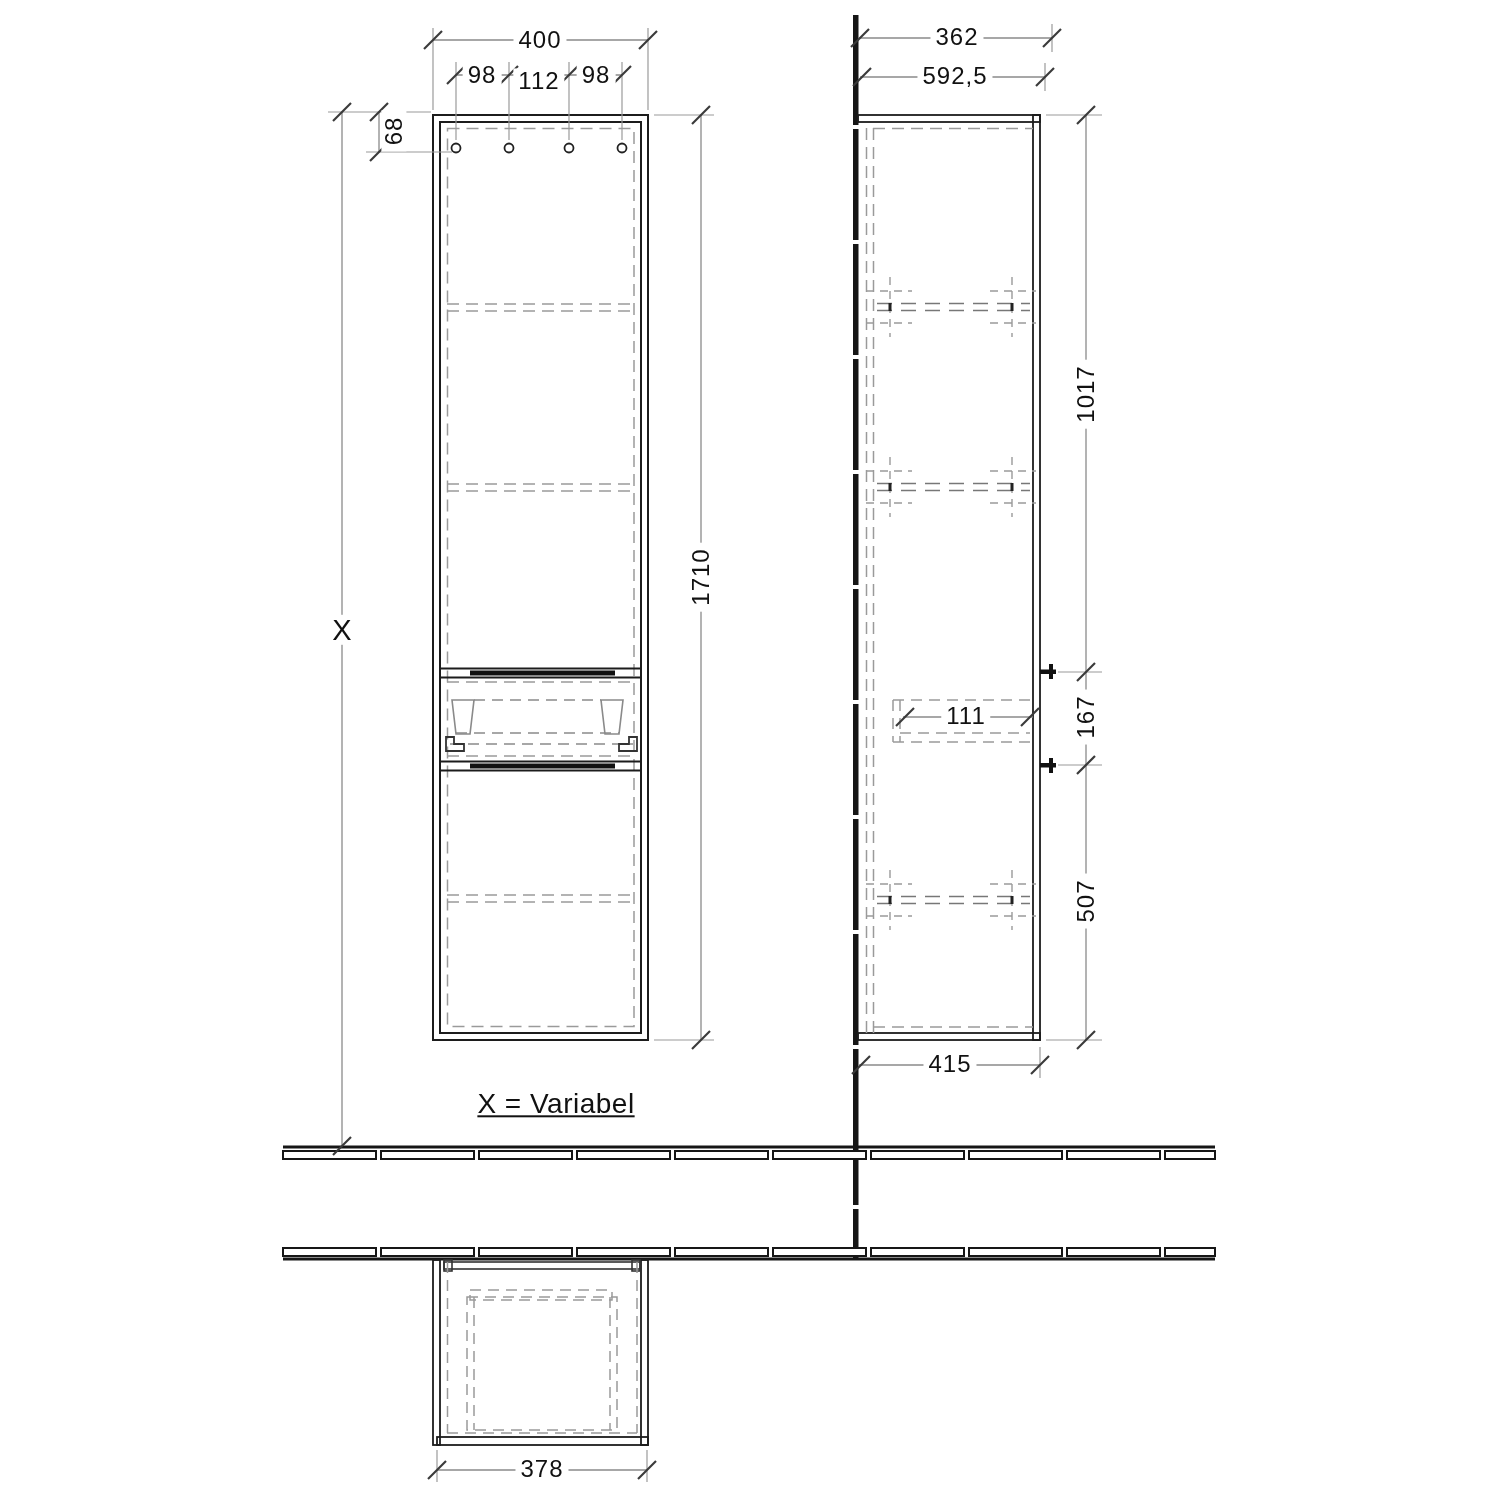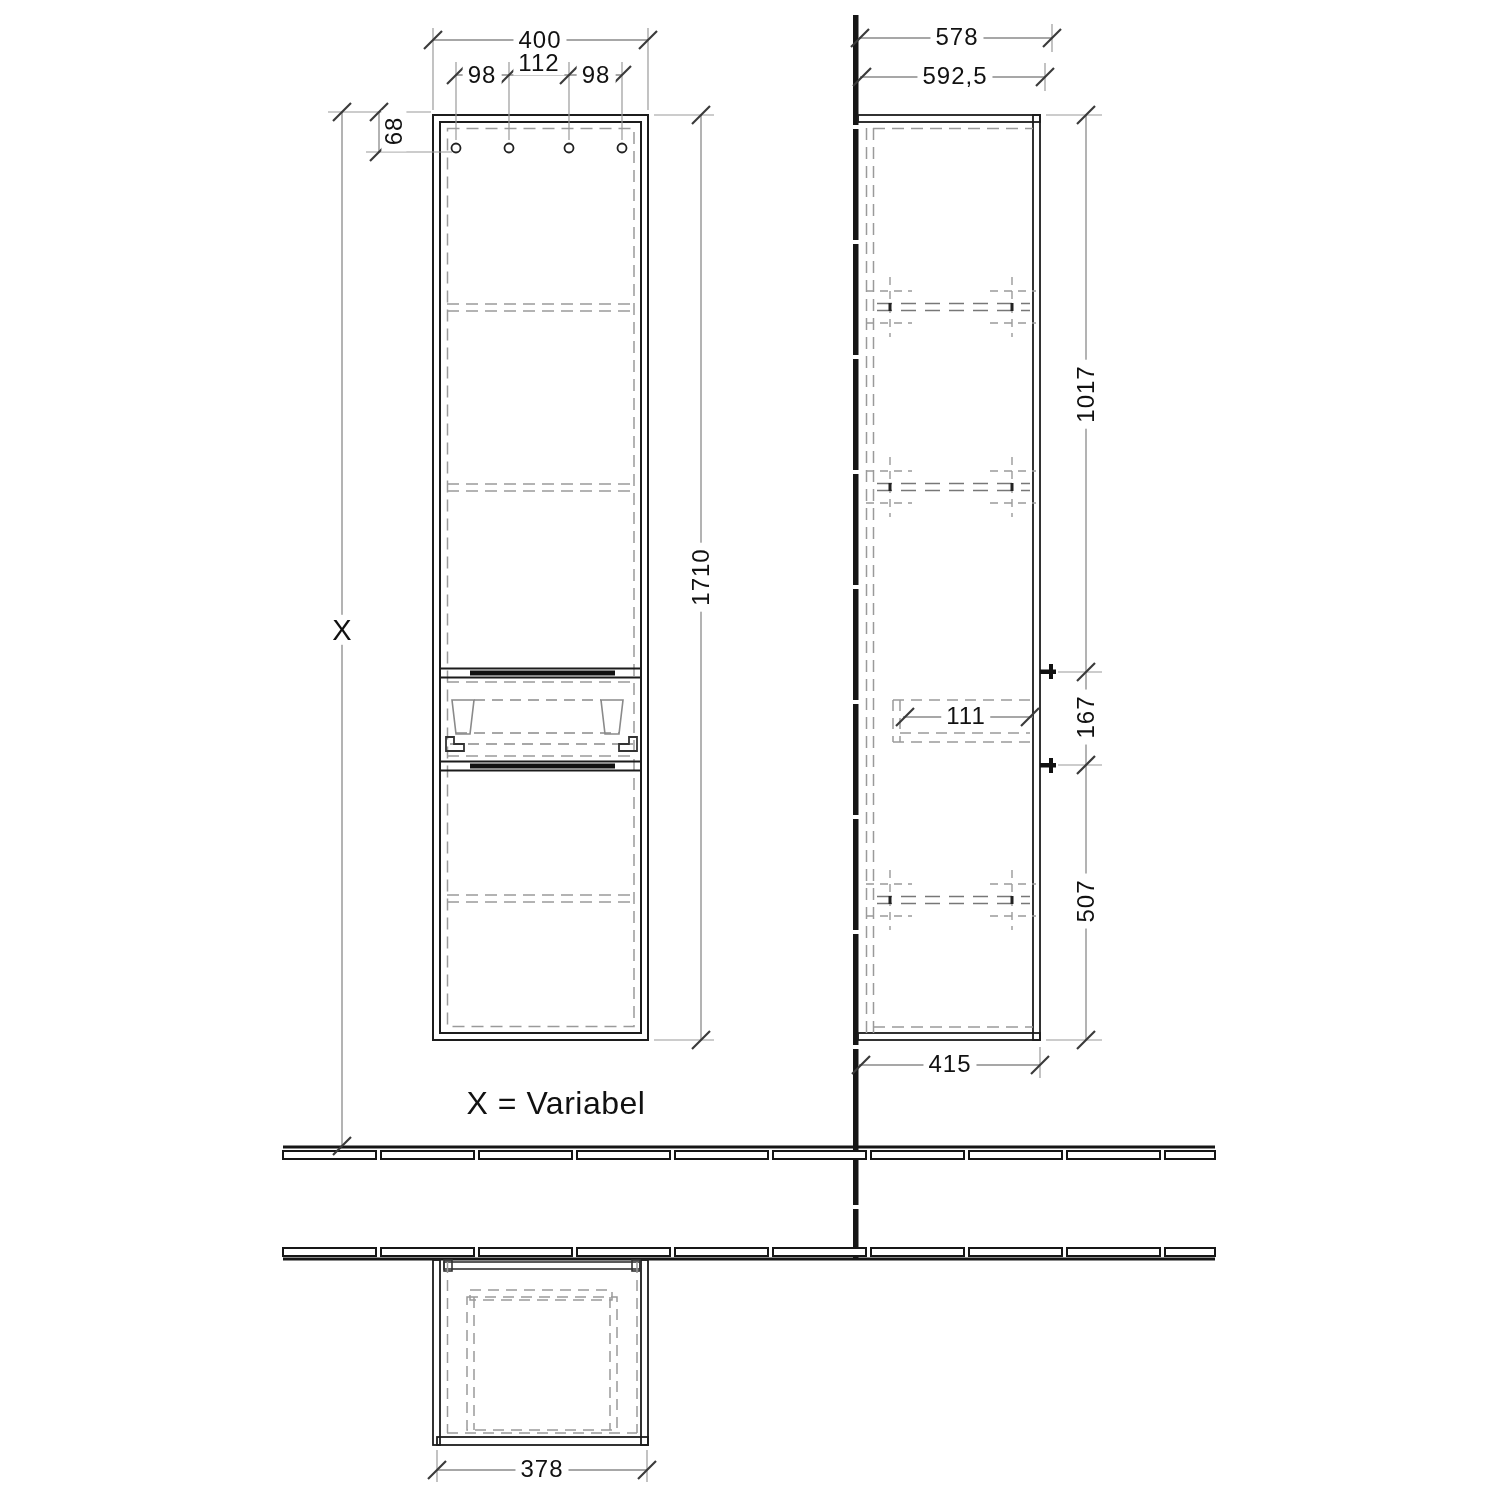--- a/index.html
+++ b/index.html
@@ -4,21 +4,21 @@
 <style>
   html,body{margin:0;padding:0;background:#ffffff;}
   #canvas{position:relative;width:1500px;height:1500px;background:#ffffff;overflow:hidden;
           font-family:"Liberation Sans", sans-serif;}
   #linework{position:absolute;left:0;top:0;}
   .lbl{position:absolute;transform:translate(-50%,-50%);background:#ffffff;
        color:#111;font-size:24px;letter-spacing:1px;padding:0 5px;white-space:nowrap;
        font-family:"Liberation Sans", sans-serif;line-height:1.05;}
   .lbl.rot{transform:translate(-50%,-50%) rotate(-90deg);padding:0 6px;}
   .lbl.big{font-size:29px;letter-spacing:0;}
-  .lbl.note{font-size:32px;letter-spacing:0.5px;background:transparent;}
+  .lbl.note{font-size:28px;letter-spacing:0.5px;background:transparent;text-decoration:underline;}
 </style>
 </head>
 <body>
 
 <div id="canvas">
 
 <svg id="linework" width="1500" height="1500" viewBox="0 0 1500 1500">
 
   <g>
     <rect x="853" y="15" width="5.5" height="1244" fill="#161616"></rect>
@@ -254,28 +254,28 @@
         <line x1="1021" y1="726" x2="1039" y2="708"></line>
     <line x1="852" y1="1074" x2="870" y2="1056"></line>
         <line x1="1031" y1="1074" x2="1049" y2="1056"></line>
     <line x1="428" y1="1479" x2="446" y2="1461"></line>
         <line x1="638" y1="1479" x2="656" y2="1461"></line>
   </g>
 </svg>
 
 <div class="lbl" style="left:540px;top:40px">400</div>
 <div class="lbl" style="left:482px;top:75px">98</div>
-<div class="lbl" style="left:539px;top:63px">112</div>
+<div class="lbl" style="left:539px;top:81px">112</div>
 <div class="lbl" style="left:596px;top:75px">98</div>
 <div class="lbl rot" style="left:394px;top:131px">68</div>
 <div class="lbl big" style="left:342px;top:630px">X</div>
 <div class="lbl rot" style="left:701px;top:577px">1710</div>
 <div class="lbl note" style="left:556px;top:1104px">X = Variabel</div>
 
-<div class="lbl" style="left:957px;top:37px">578</div>
+<div class="lbl" style="left:957px;top:37px">362</div>
 <div class="lbl" style="left:955px;top:76px">592,5</div>
 <div class="lbl rot" style="left:1086px;top:394px">1017</div>
 <div class="lbl" style="left:966px;top:716px">111</div>
 <div class="lbl rot" style="left:1086px;top:717px">167</div>
 <div class="lbl rot" style="left:1086px;top:901px">507</div>
 <div class="lbl" style="left:950px;top:1064px">415</div>
 
 <div class="lbl" style="left:542px;top:1469px">378</div>
 
 </div>

